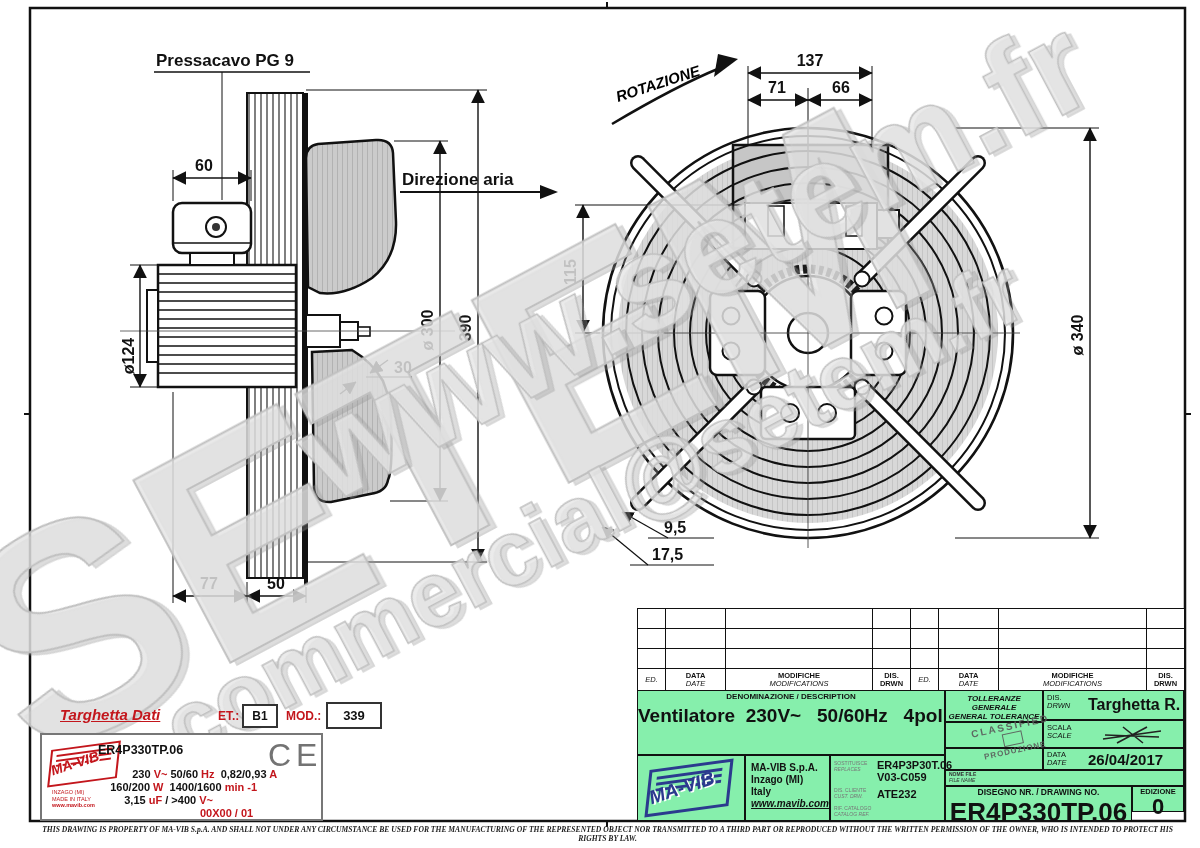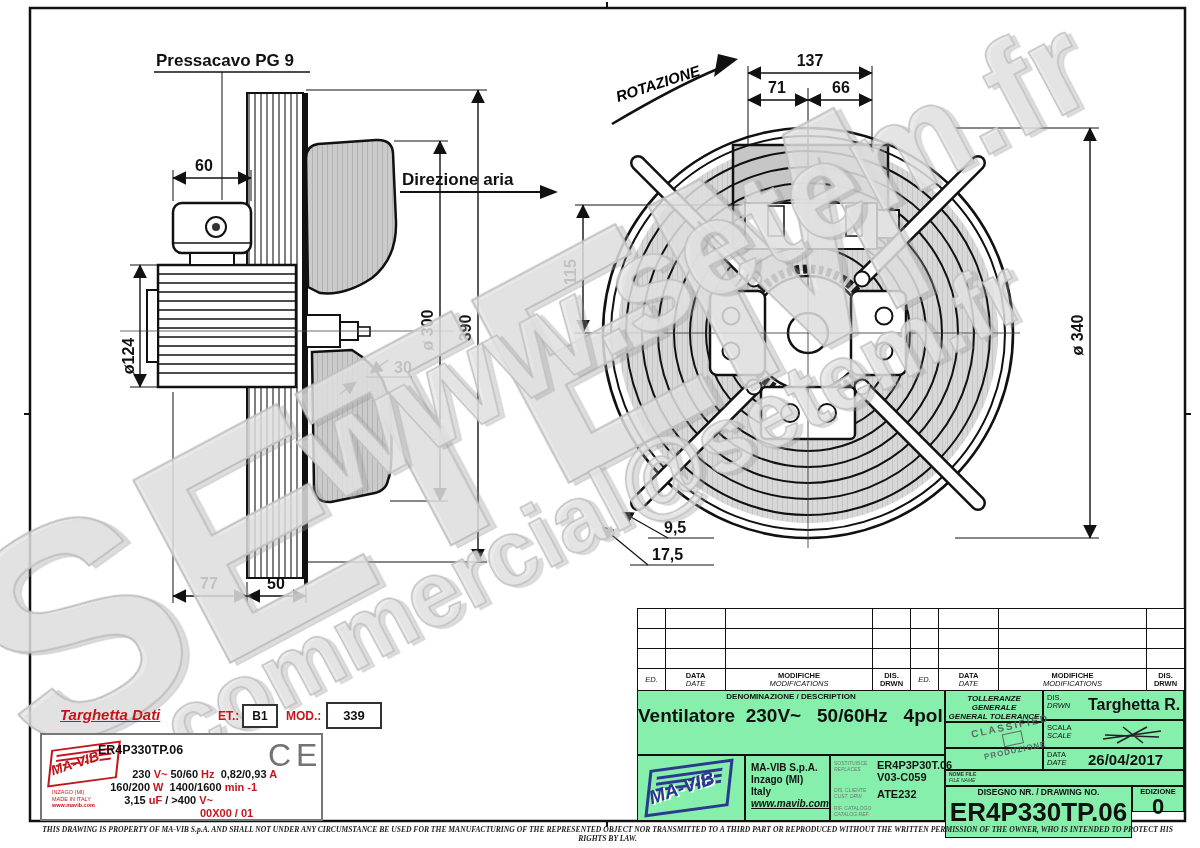--- a/index.html
+++ b/index.html
@@ -450,21 +450,21 @@
     </div>
   </div>
 
   <div class="cell" style="left:308px;top:162px;width:239px;height:16px;">
     <div class="graylbl" style="position:absolute;left:3px;top:1px;color:#333;">
       <div style="font-weight:bold;">NOME FILE</div>
       <div style="font-style:italic;">FILE NAME</div>
     </div>
   </div>
 
-  <div class="cell" style="left:308px;top:178px;width:187px;height:52px;">
+  <div class="cell" style="left:308px;top:178px;width:187px;height:35px;">
     <div class="smalllbl" style="text-align:center;margin-top:1px;font-size:8.5px;">DISEGNO NR. / DRAWING NO.</div>
     <div class="bigval" style="text-align:center;margin-top:0;">ER4P330TP.06</div>
   </div>
 
   <div class="cell" style="left:495px;top:178px;width:52px;height:26px;">
     <div class="smalllbl" style="text-align:center;margin-top:1px;font-size:7.5px;">EDIZIONE</div>
     <div style="text-align:center;font-size:22px;font-weight:bold;line-height:20px;">0</div>
   </div>
 </div>
 

